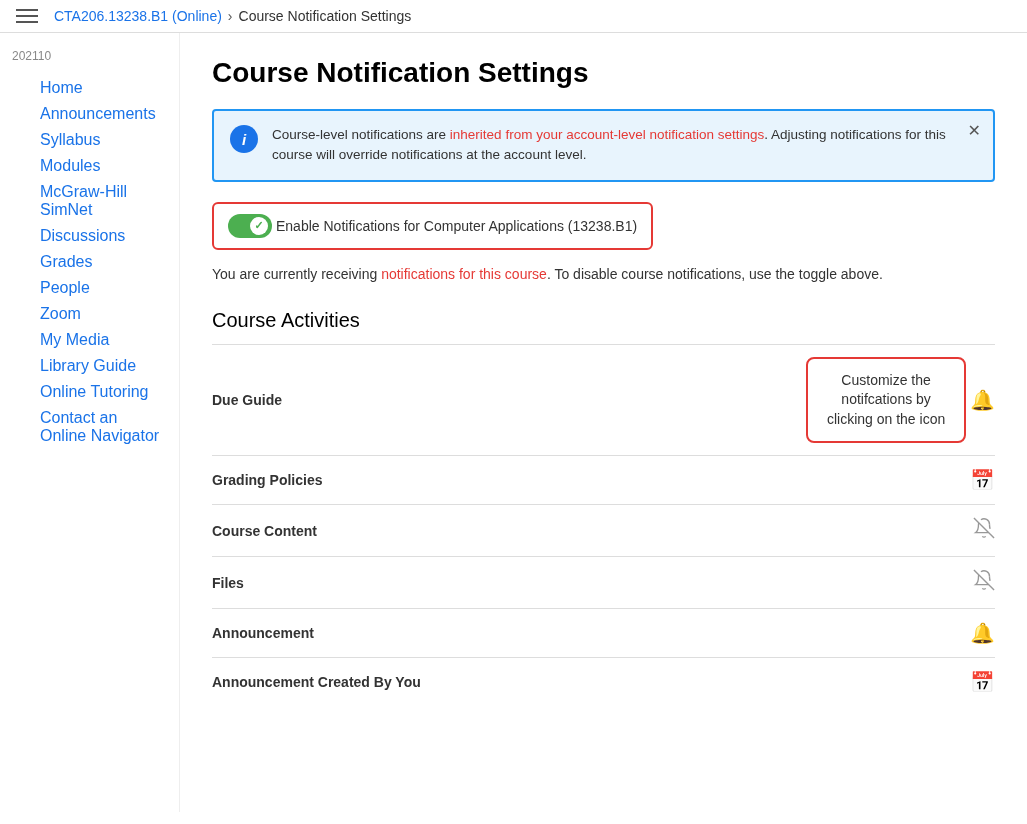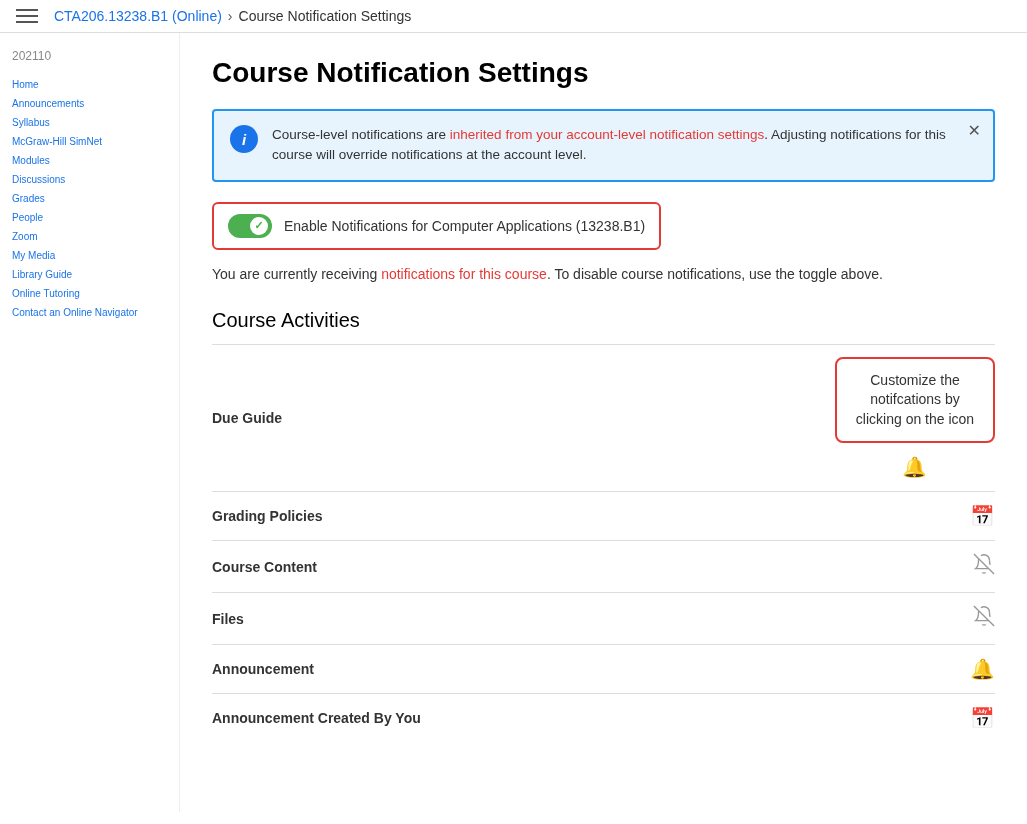--- a/index.html
+++ b/index.html
@@ -56,21 +56,22 @@
     .sidebar .course-code {
       font-size: 12px;
       color: #888;
       margin-bottom: 12px;
     }
     .sidebar nav a {
       display: block;
       color: #1a73e8;
       text-decoration: none;
       padding: 4px 0;
-      font-size: 10px;
+      font-size: 16px;
+      margin-left: 28px;
     }
 
     
     .content {
       flex: 1;
       padding: 24px 32px;
     }
     .content h1 {
       font-size: 28px;
       font-weight: bold;
@@ -123,21 +124,21 @@
 
     
     .toggle-row {
       display: flex;
       align-items: center;
       border: 2px solid #e53935;
       border-radius: 6px;
       padding: 10px 14px;
       margin-bottom: 14px;
       width: fit-content;
-      gap: 12px;
+      gap: 4px;
     }
     .toggle-switch {
       position: relative;
       width: 44px;
       height: 24px;
       cursor: pointer;
     }
     .toggle-switch .track {
       width: 44px;
       height: 24px;
@@ -235,22 +236,21 @@
       color: #333;
       line-height: 1.4;
       width: 160px;
       position: relative;
     }
 
     
     .due-date-right {
       display: flex;
       align-items: center;
-      gap: 12px;
-      flex-direction: column;
+      gap: 4px;
     }
   </style>
 </head>
 <body>
 
 <div class="top-bar">
   <div class="hamburger">
     <span></span>
       <span></span>
       <span></span>
@@ -263,22 +263,22 @@
 </div>
 
 <div class="main-layout">
 
   <aside class="sidebar">
     <div class="course-code">202110</div>
     <nav id="sidebar-nav">
         <a href="#">Home</a>
         <a href="#">Announcements</a>
         <a href="#">Syllabus</a>
+        <a href="#">Modules</a>
         <a href="#">McGraw-Hill SimNet</a>
-        <a href="#">Modules</a>
         <a href="#">Discussions</a>
         <a href="#">Grades</a>
         <a href="#">People</a>
         <a href="#">Zoom</a>
         <a href="#">My Media</a>
         <a href="#">Library Guide</a>
         <a href="#">Online Tutoring</a>
         <a href="#">Contact an Online Navigator</a>
       </nav>
   </aside>

